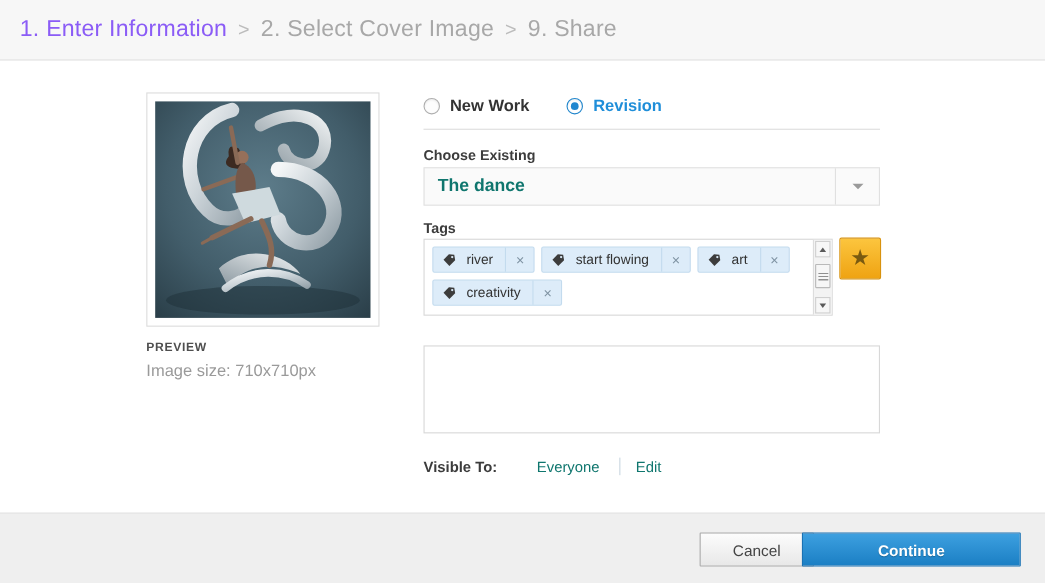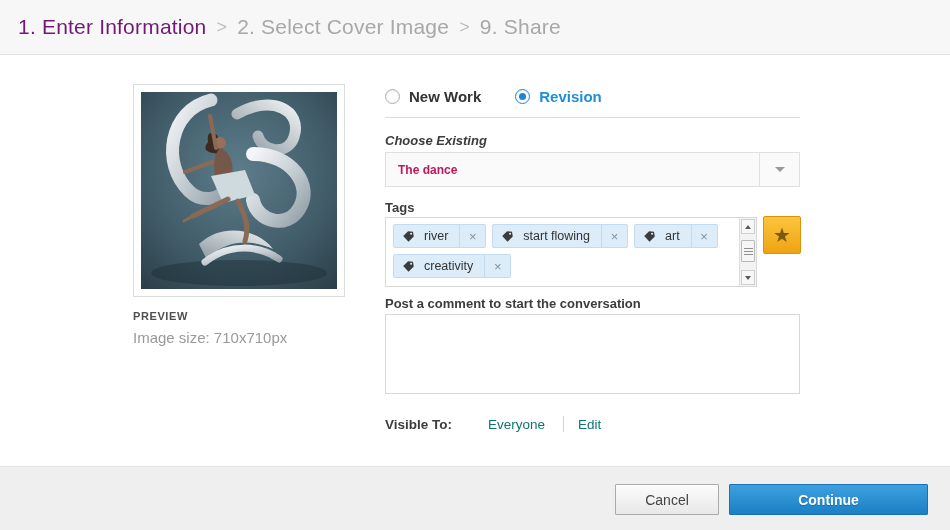--- a/index.html
+++ b/index.html
@@ -13,21 +13,21 @@
   }
   .page { position:relative; width:950px; height:530px; background:#fff; }
 
   
   .header {
     position:absolute; left:0; top:0; width:950px; height:55px;
     background:#f7f7f7; border-bottom:1px solid #e2e2e2;
     display:flex; align-items:center; padding-left:18px;
     font-size:21px; font-weight:300; letter-spacing:0.2px;
   }
-  .crumb-active { color:#701a75; }
+  .crumb-active { color:#8b5cf6; }
   .crumb-sep { color:#bcbcbc; margin:0 10px; font-size:18px; }
   .crumb-inactive { color:#a8a8a8; }
 
   
   .preview-frame {
     position:absolute; left:133px; top:84px; width:212px; height:213px;
     background:#fff; border:1px solid #dcdcdc; padding:7px;
   }
   .preview-frame svg { display:block; width:196px; height:197px; }
   .preview-label {
@@ -61,31 +61,31 @@
 
   .form-divider {
     position:absolute; left:385px; top:117px; width:415px; height:0;
     border-top:1px solid #dcdcdc;
   }
 
   .field-label {
     position:absolute; left:385px;
     font-size:13px; font-weight:bold; color:#3c3c3c;
   }
-  .lbl-choose { top:133px;font-style:italic; }
+  .lbl-choose { top:133px; }
   .lbl-tags { top:200px; }
   .lbl-comment { top:296px; }
 
   .dropdown {
     position:absolute; left:385px; top:152px; width:415px; height:35px;
     background:#fafafa; border:1px solid #e0e0e0;
     display:flex; align-items:center; cursor:pointer;
   }
   .dropdown-value {
-    flex:1; padding-left:12px; font-size:12px; font-weight:bold; color:#be185d;
+    flex:1; padding-left:12px; font-size:16px; font-weight:bold; color:#0f766e;
   }
   .dropdown-arrow-box {
     width:40px; height:100%; border-left:1px solid #e0e0e0;
     display:flex; align-items:center; justify-content:center;
   }
   .caret-down {
     width:0; height:0; border-left:5px solid transparent;
     border-right:5px solid transparent; border-top:5px solid #9a9a9a;
   }
 
@@ -165,21 +165,21 @@
     position:absolute; left:0; top:466px; width:950px; height:64px;
     background:#efefef; border-top:1px solid #e4e4e4;
   }
   .btn {
     position:absolute; top:17px; height:31px;
     font-family:"Liberation Sans", sans-serif; font-size:14px;
     display:flex; align-items:center; justify-content:center;
     cursor:pointer; border-radius:1px;
   }
   .btn-cancel {
-    left:615px; width:104px;
+    left:636px; width:104px;
     background:linear-gradient(#fcfcfc, #e8e8e8);
     border:1px solid #ababab; color:#444;
   }
   .btn-continue {
     left:729px; width:199px;
     background:linear-gradient(#3da0e0, #1b7fc4);
     border:1px solid #1a72b4; color:#fff; font-weight:bold;
     text-shadow:0 1px 1px rgba(0,0,0,0.25);
   }
 </style>
@@ -315,21 +315,20 @@
         </div>
       <div class="sb-btn sb-down">
           <span class="tri-dn"></span>
         </div>
     </div>
   </div>
   <div class="star-button">
     <span>★</span>
   </div>
 
-  <div class="field-label lbl-comment">Post a comment to start the conversation</div>
   <textarea class="comment-textarea" style=""></textarea>
 
   <div class="visible-row">
     <span class="visible-label">Visible To:</span>
     <span class="visible-value">Everyone</span>
     <span class="visible-sep"></span>
     <span class="edit-link">Edit</span>
   </div>
 
   <div class="footer">

